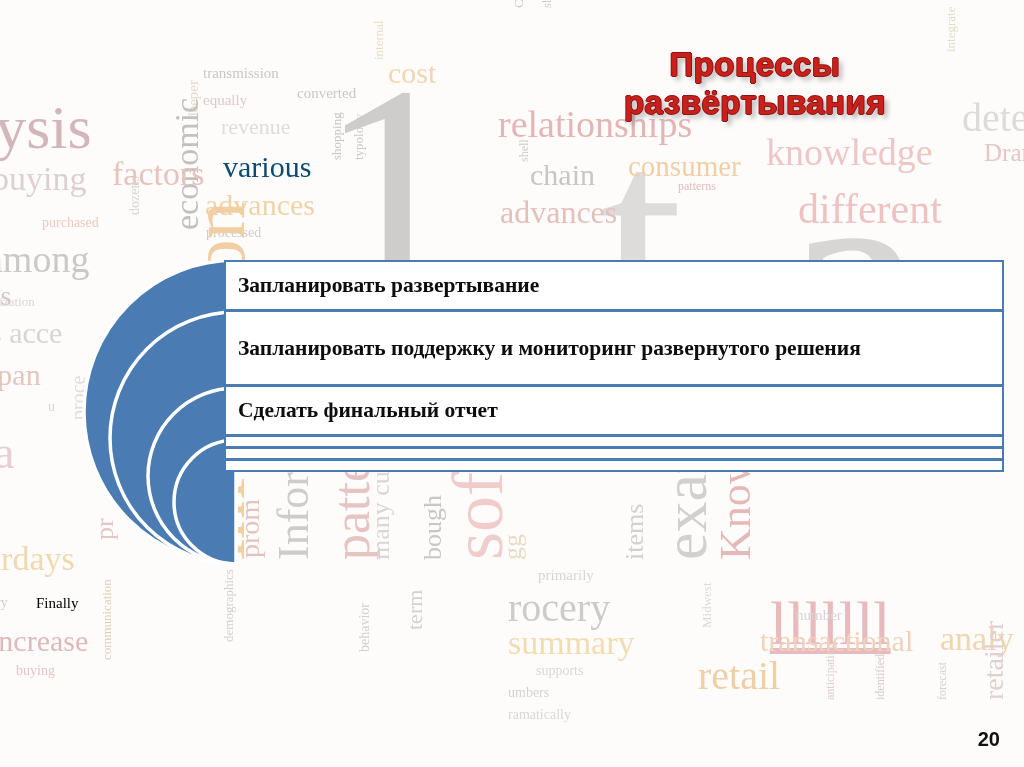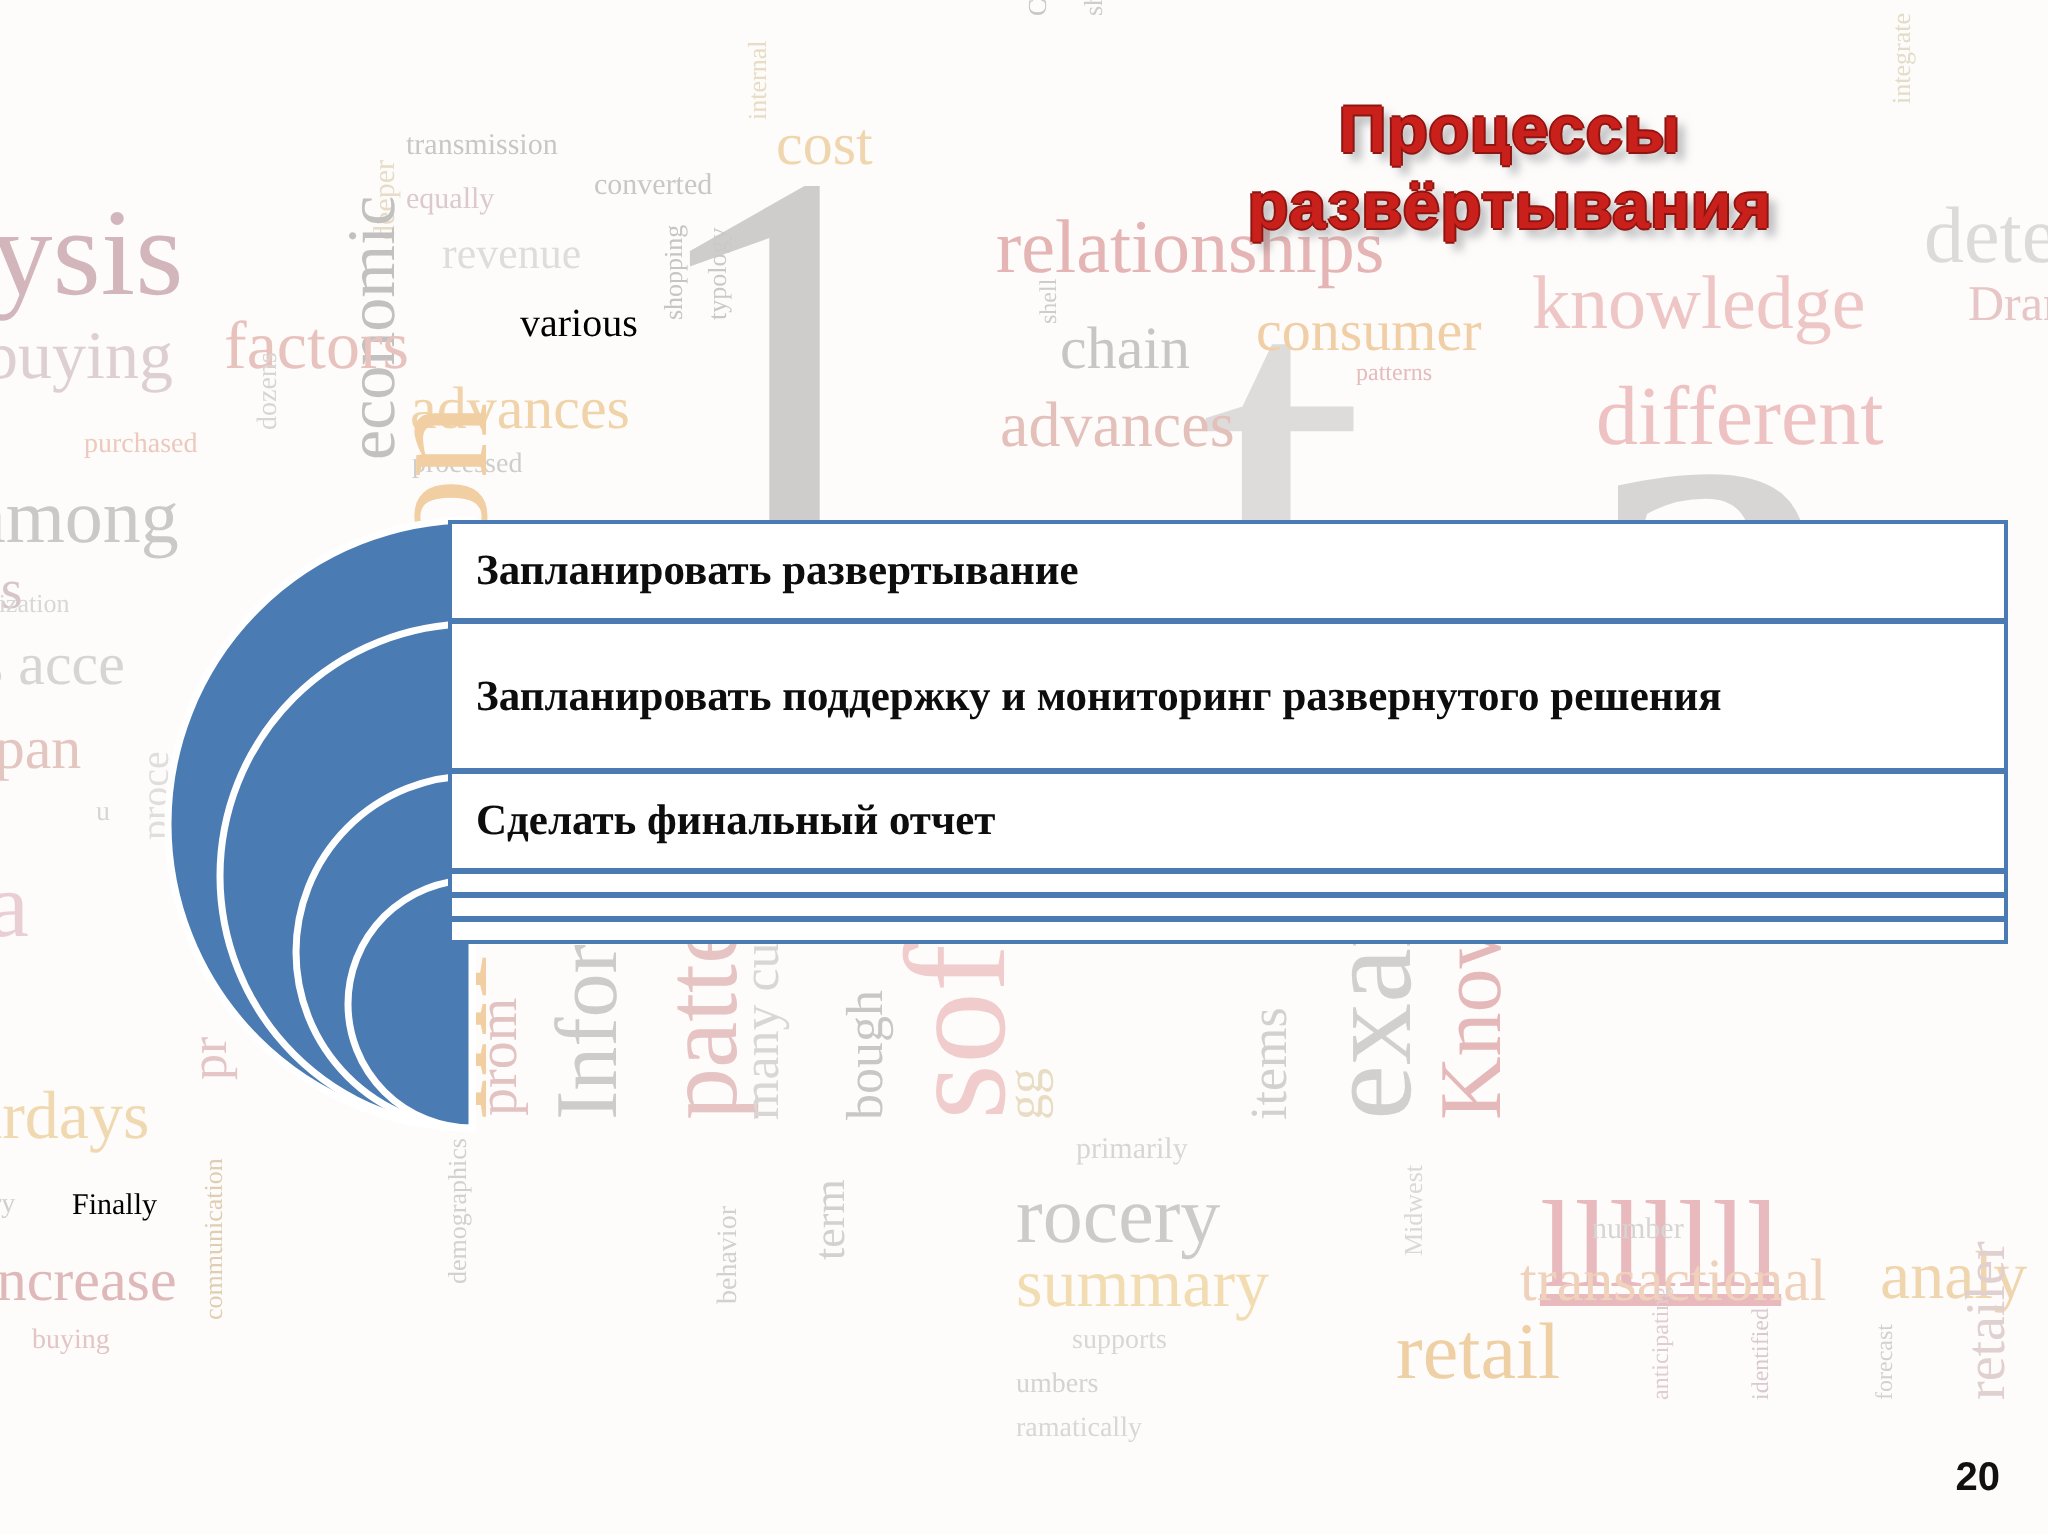--- a/index.html
+++ b/index.html
@@ -118,21 +118,21 @@
   <div class="glyph" style="left:780px; top:150px; font-size:330px; color:#d8d6d5;">a</div>
   <div class="glyph" style="left:600px; top:120px; font-size:300px; color:#dedcdb;">t</div>
 
   <div class="wc" style="left:-22px; top:96px; font-size:62px; color:#d3b6bc;">lysis</div>
   <div class="wc vert" style="left:186px; top:120px; font-size:15px; color:#e6dcc8; transform:rotate(-90deg);">deeper</div>
   <div class="wc vert" style="left:170px; top:230px; font-size:34px; color:#c3c1c0; transform:rotate(-90deg);">economic</div>
   <div class="wc" style="left:203px; top:66px; font-size:15px; color:#c9c7c6;">transmission</div>
   <div class="wc" style="left:203px; top:93px; font-size:15px; color:#dcc9cc;">equally</div>
   <div class="wc" style="left:297px; top:86px; font-size:15px; color:#c9c7c6;">converted</div>
   <div class="wc" style="left:221px; top:116px; font-size:22px; color:#dfdddc;">revenue</div>
-  <div class="wc" style="left:223px; top:152px; font-size:20px; color:#000000;margin-left:37px;">various</div>
+  <div class="wc" style="left:223px; top:152px; font-size:30px; color:#0c4a6e;">various</div>
   <div class="wc" style="left:205px; top:190px; font-size:30px; color:#f0d3a9;">advances</div>
   <div class="wc" style="left:-8px; top:162px; font-size:34px; color:#decfd2;">buying</div>
   <div class="wc" style="left:112px; top:157px; font-size:34px; color:#e8c3bd;">factors</div>
   <div class="wc" style="left:42px; top:216px; font-size:14px; color:#ecc9bd;">purchased</div>
   <div class="wc vert" style="left:128px; top:215px; font-size:14px; color:#d8d6d5; transform:rotate(-90deg);">dozens</div>
   <div class="wc" style="left:206px; top:226px; font-size:14px; color:#cfcdcc;">processed</div>
   <div class="wc" style="left:-14px; top:240px; font-size:38px; color:#cbc9c8;">among</div>
   <div class="wc" style="left:-12px; top:282px; font-size:28px; color:#d7c6c9;">es</div>
   <div class="wc" style="left:-18px; top:295px; font-size:13px; color:#d9d7d6;">tralization</div>
   <div class="wc" style="left:-10px; top:318px; font-size:30px; color:#d7d5d4;">s acce</div>

